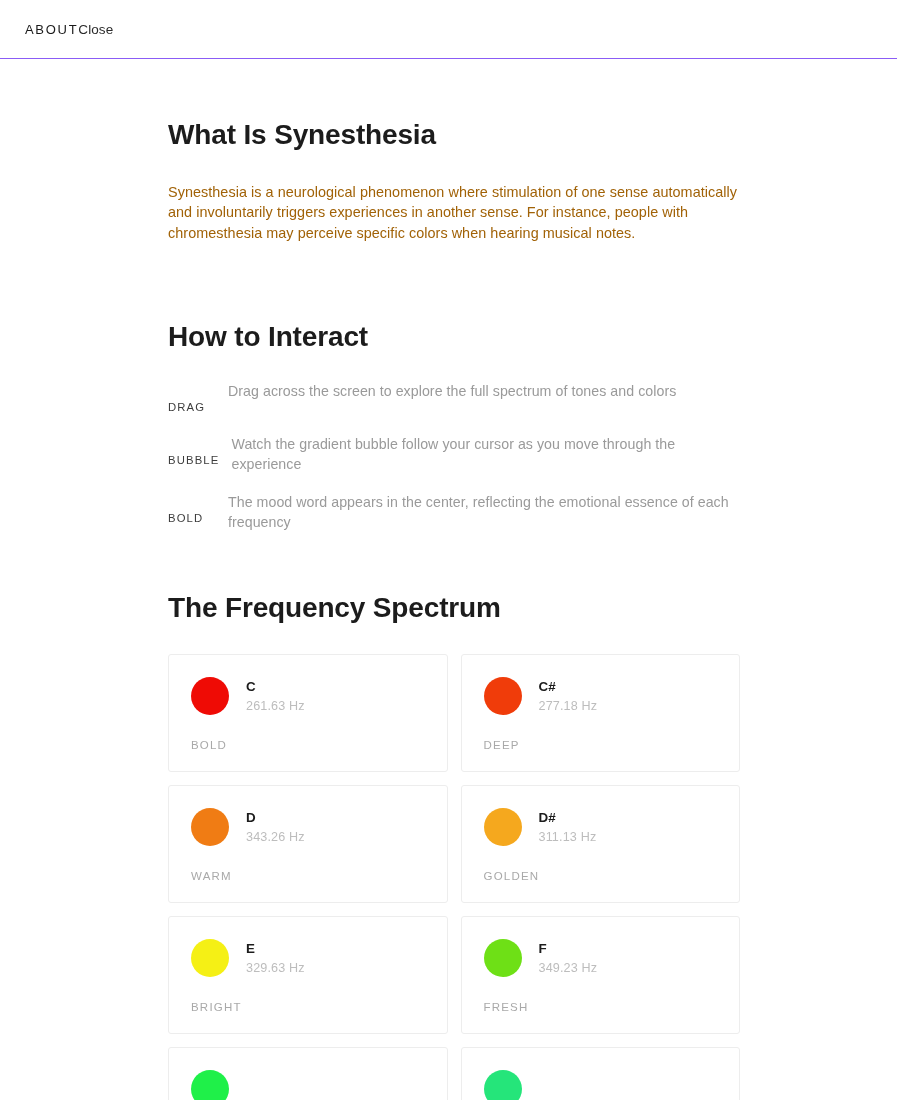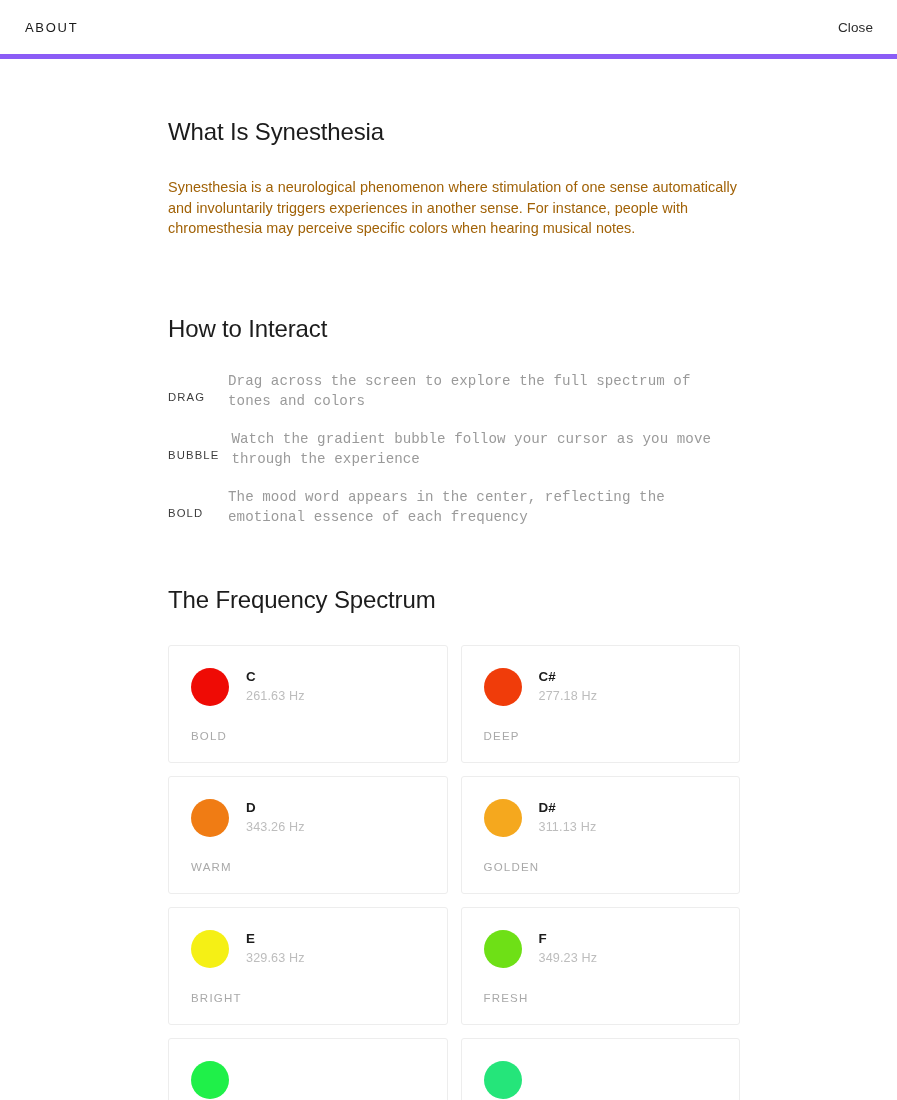--- a/index.html
+++ b/index.html
@@ -12,23 +12,22 @@
     -webkit-font-smoothing: antialiased;
     overflow: hidden;
   }
 
   
   .topbar {
     position: relative;
     height: 59px;
     display: flex;
     align-items: center;
-    justify-content: space-between;
     padding: 0 24px 0 25px;
-    border-bottom: 5px solid #8b5cf6;
+    border-bottom: 1px solid #8b5cf6;
     background: #ffffff;
   }
   .topbar-title {
     font-size: 13px;
     font-weight: 400;
     letter-spacing: 1.7px;
     color: #1a1a1a;
   }
   .topbar-close {
     font-size: 13.5px;
@@ -47,22 +46,22 @@
     height: 1041px;
     overflow: hidden;
   }
   .content {
     width: 572px;
     margin-left: 168px;
     padding-top: 59px;
   }
 
   h2.section-title {
-    font-size: 24px;
-    font-weight: 400;
+    font-size: 28px;
+    font-weight: 700;
     color: #1c1c1c;
     letter-spacing: -0.15px;
     line-height: 1.2;
   }
 
   .para {
     font-size: 14.4px;
     line-height: 20.8px;
     color: #a16207;
     letter-spacing: 0.05px;
@@ -90,21 +89,20 @@
     line-height: 19px;
     padding-top: 1px;
     margin-top: 16px;
   }
   .howto-text {
     font-size: 14.2px;
     line-height: 20.5px;
     color: #9a9a9a;
     letter-spacing: 0.05px;
     padding-left: 12px;
-    font-family: Liberation Mono, monospace;
   }
 
   
   .spectrum-title { margin-top: 58px; }
 
   .card-grid {
     margin-top: 30px;
     display: grid;
     grid-template-columns: 1fr 1fr;
     gap: 13px 13px;

